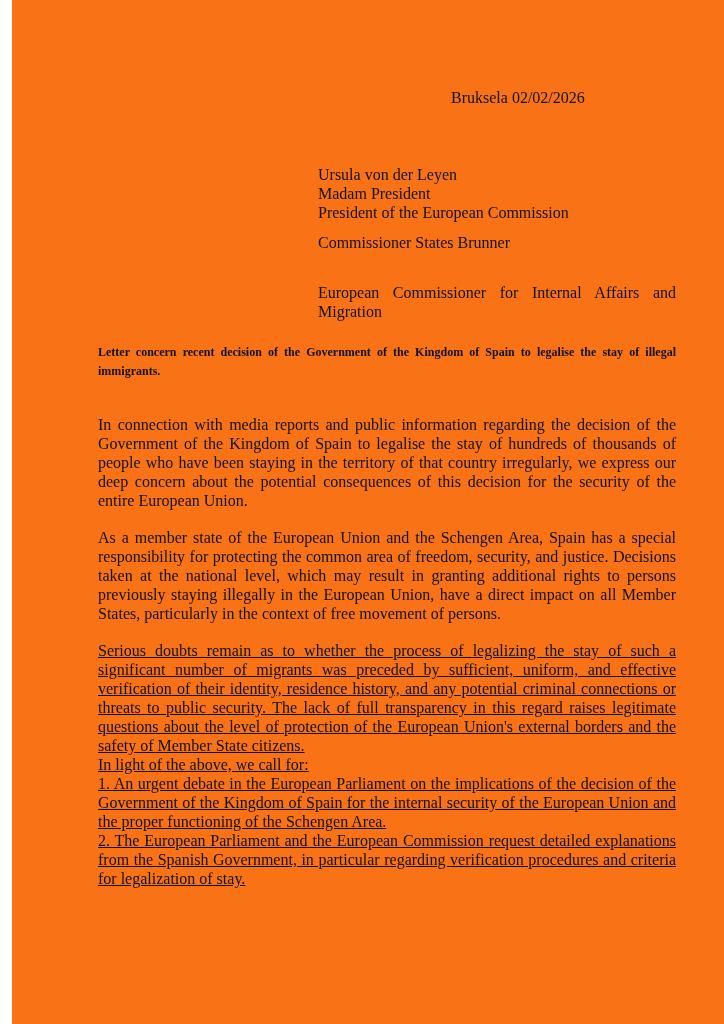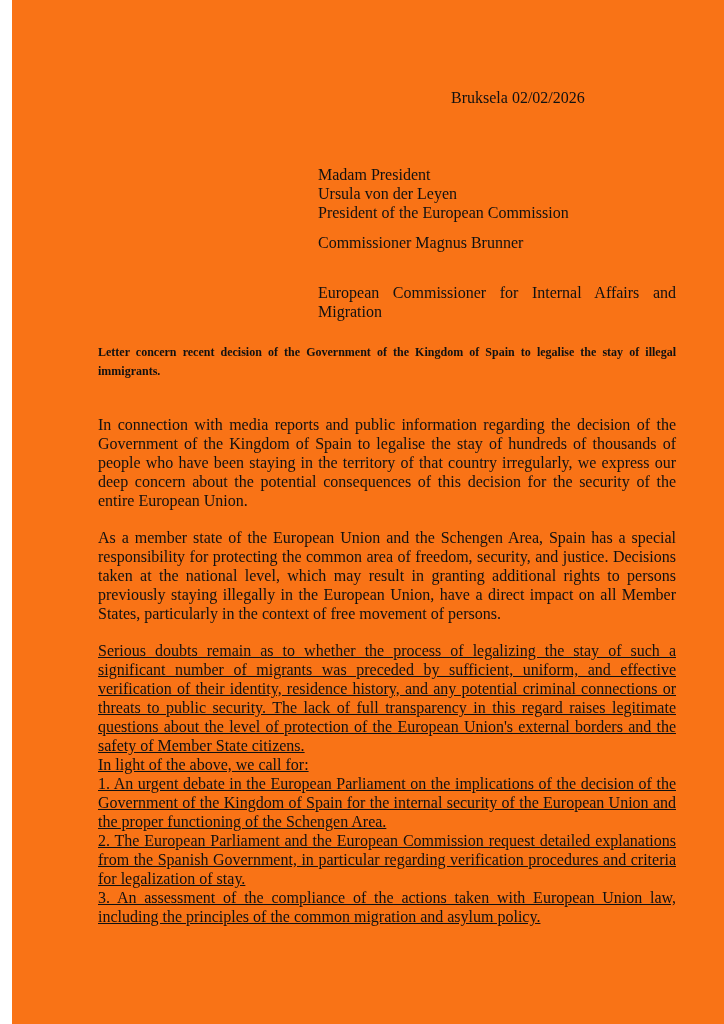--- a/index.html
+++ b/index.html
@@ -72,36 +72,35 @@
   .intro { display: block; }
 </style>
 </head>
 <body>
 
 <div class="page">
 
   <div class="date">Bruksela 02/02/2026</div>
 
   <div class="addressee a1">
+    <span class="line">Ursula von der Leyen</span>
     <span class="line">Madam President</span>
-    <span class="line">Ursula von der Leyen</span>
     <span class="line">President of the European Commission</span>
   </div>
 
   <div class="addressee a2">
-    <span class="line">Commissioner Magnus Brunner</span>
+    <span class="line">Commissioner States Brunner</span>
     <span class="line" style="text-align: justify; margin-top: 31px;">European Commissioner for Internal Affairs and Migration</span>
   </div>
 
   <div class="subject">Letter concern recent decision of the Government of the Kingdom of Spain to legalise the stay of illegal immigrants.</div>
 
   <div class="para p1">In connection with media reports and public information regarding the decision of the Government of the Kingdom of Spain to legalise the stay of hundreds of thousands of people who have been staying in the territory of that country irregularly, we express our deep concern about the potential consequences of this decision for the security of the entire European Union.</div>
   <div class="para p2">As a member state of the European Union and the Schengen Area, Spain has a special responsibility for protecting the common area of freedom, security, and justice. Decisions taken at the national level, which may result in granting additional rights to persons previously staying illegally in the European Union, have a direct impact on all Member States, particularly in the context of free movement of persons.</div>
   <div class="para p3">Serious doubts remain as to whether the process of legalizing the stay of such a significant number of migrants was preceded by sufficient, uniform, and effective verification of their identity, residence history, and any potential criminal connections or threats to public security. The lack of full transparency in this regard raises legitimate questions about the level of protection of the European Union's external borders and the safety of Member State citizens.</div>
 
   <div class="para p4">
     <span class="intro">In light of the above, we call for:</span>
     <span class="list-item">1. An urgent debate in the European Parliament on the implications of the decision of the Government of the Kingdom of Spain for the internal security of the European Union and the proper functioning of the Schengen Area.</span>
     <span class="list-item">2. The European Parliament and the European Commission request detailed explanations from the Spanish Government, in particular regarding verification procedures and criteria for legalization of stay.</span>
-    <span class="list-item">3. An assessment of the compliance of the actions taken with European Union law, including the principles of the common migration and asylum policy.</span>
   </div>
 
 </div>
 
 </body></html>

